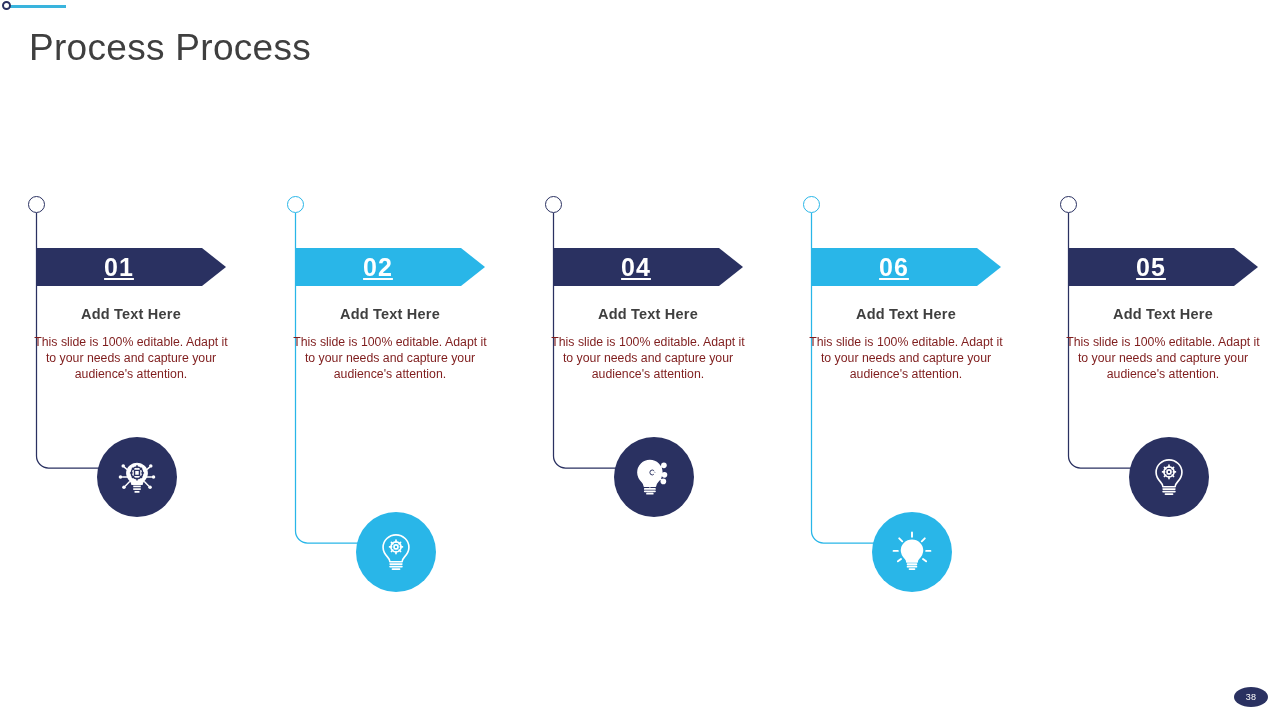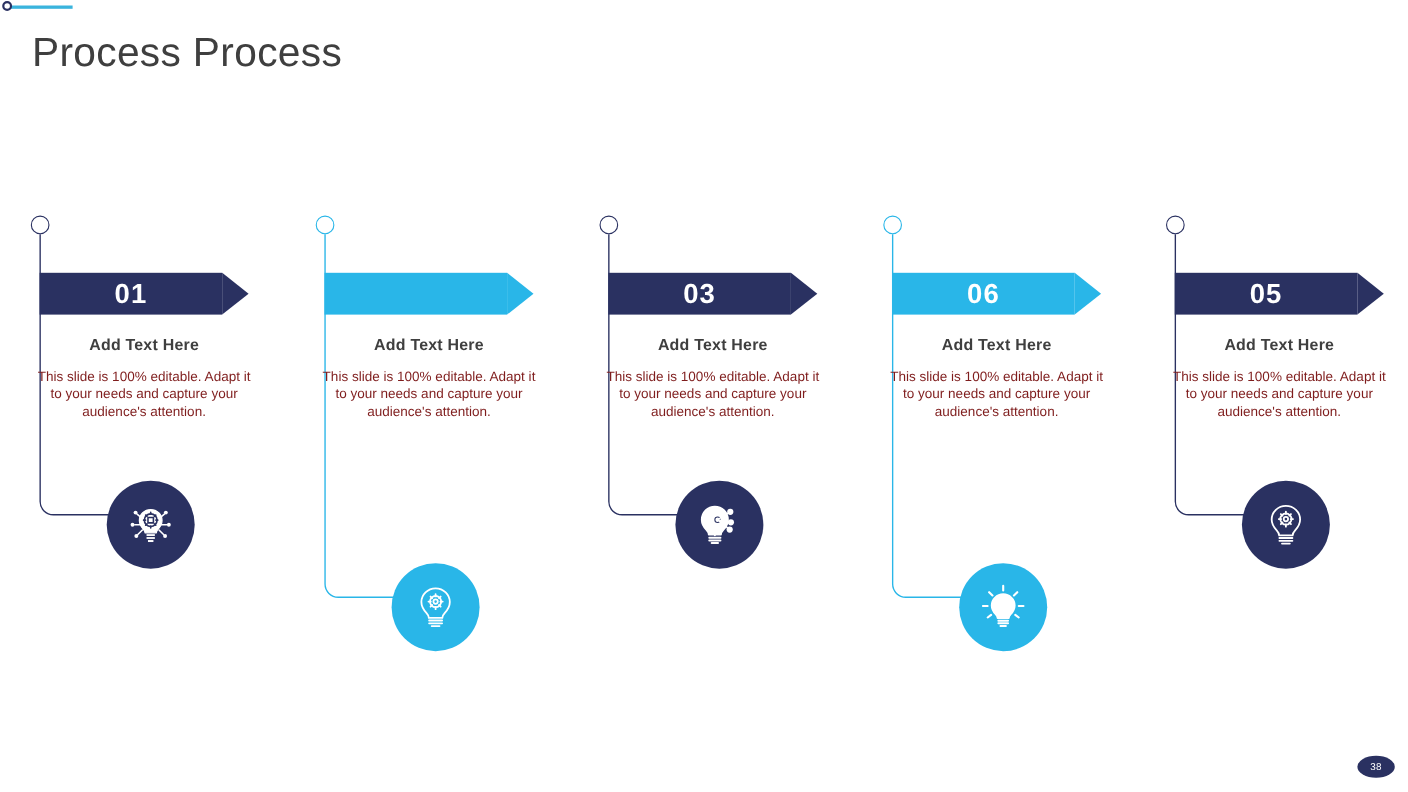--- a/index.html
+++ b/index.html
@@ -120,20 +120,21 @@
     left: 0;
     top: 0;
     width: 166px;
     height: 38px;
     line-height: 38px;
     text-align: center;
     color: #ffffff;
     font-size: 25px;
     font-weight: bold;
     letter-spacing: 1px;
+    text-decoration: underline;
   }
 
   
   .step-heading {
     position: absolute;
     left: 0px;
     top: 110px;
     width: 190px;
     text-align: center;
     font-size: 14.5px;
@@ -224,20 +225,21 @@
       </div>
     </div>
     <div class="step" style="left: 287px;">
       <div class="connector" style="left: 0px; top: 8px;"><svg width="94" height="355" viewBox="0 0 94 355" fill="none">
     <path d="M8.5 9 V327 a12 12 0 0 0 12 12 H82" stroke="#29b6e8" stroke-width="1.25" fill="none"></path>
   </svg></div>
       <div class="node-dot" style="border: 1.4px solid rgb(41, 182, 232);"></div>
       <div class="banner">
         <div class="banner-body" style="background: rgb(41, 182, 232);"></div>
         <div class="banner-arrow" style="border-left: 24px solid rgb(41, 182, 232);"></div>
+        <div class="banner-num">02</div>
       </div>
       <div class="step-heading" style="left: 8px;">Add Text Here</div>
       <div class="step-desc" style="left: 5px;">This slide is 100% editable. Adapt it to your needs and capture your audience's attention.</div>
       <div class="icon-circle" style="background: rgb(41, 182, 232); width: 80px; height: 80px; left: 69px; top: 316px;">
         <span>
           <svg width="44" height="44" viewBox="0 0 64 64" fill="none" stroke="#ffffff" stroke-width="2.4" stroke-linecap="round" stroke-linejoin="round">
       <path d="M32 7 C21.6 7 13.2 15.2 13.2 25.2 c0 6.6 3.4 10.9 6.6 14.3 2.2 2.4 3.3 4 3.3 6.7 h17.8 c0-2.7 1.1-4.3 3.3-6.7 3.2-3.4 6.6-7.7 6.6-14.3C50.8 15.2 42.4 7 32 7 Z"></path>
       <circle cx="32" cy="24.6" r="7.4"></circle>
       <circle cx="32" cy="24.6" r="2.9"></circle>
       <path d="M32 14.6 v3.1 M32 31.5 v3.1 M22.6 24.6 h3.1 M38.3 24.6 h3.1 M25.3 17.9 l2.2 2.2 M36.5 29.1 l2.2 2.2 M38.7 17.9 l-2.2 2.2 M27.5 29.1 l-2.2 2.2"></path>
@@ -247,21 +249,21 @@
       </div>
     </div>
     <div class="step" style="left: 545px;">
       <div class="connector" style="left: 0px; top: 8px;"><svg width="94" height="280" viewBox="0 0 94 280" fill="none">
     <path d="M8.5 9 V252 a12 12 0 0 0 12 12 H82" stroke="#2a3161" stroke-width="1.25" fill="none"></path>
   </svg></div>
       <div class="node-dot" style="border: 1.4px solid rgb(42, 49, 97);"></div>
       <div class="banner">
         <div class="banner-body" style="background: rgb(42, 49, 97);"></div>
         <div class="banner-arrow" style="border-left: 24px solid rgb(42, 49, 97);"></div>
-        <div class="banner-num">03</div>
+        <div class="banner-num">04</div>
       </div>
       <div class="step-heading" style="left: 8px;">Add Text Here</div>
       <div class="step-desc" style="left: 5px;">This slide is 100% editable. Adapt it to your needs and capture your audience's attention.</div>
       <div class="icon-circle" style="background: rgb(42, 49, 97); width: 80px; height: 80px; left: 69px; top: 241px;">
         <span>
           <svg width="44" height="44" viewBox="0 0 64 64" fill="none" stroke="#ffffff" stroke-width="2.2" stroke-linecap="round" stroke-linejoin="round">
       <path d="M26 8 C16.4 8 8.6 15.8 8.6 25.4 c0 6.3 3.2 10.4 6.2 13.6 2.1 2.3 3.1 3.8 3.1 6.3 h16.2 c0-2.5 1-4 3.1-6.3 3-3.2 6.2-7.3 6.2-13.6C43.4 15.8 35.6 8 26 8 Z" fill="#ffffff" stroke="#ffffff"></path>
       <path d="M18.6 49.3 h14.8 M18.6 52.8 h14.8 M21.8 56.3 h8.4" stroke-width="2.6"></path>
       <path d="M26 46 v-17" stroke-width="2.6"></path>
       <circle cx="29.6" cy="25.4" r="3.6" fill="#ffffff" stroke="#2a3161" stroke-width="1.4"></circle>

